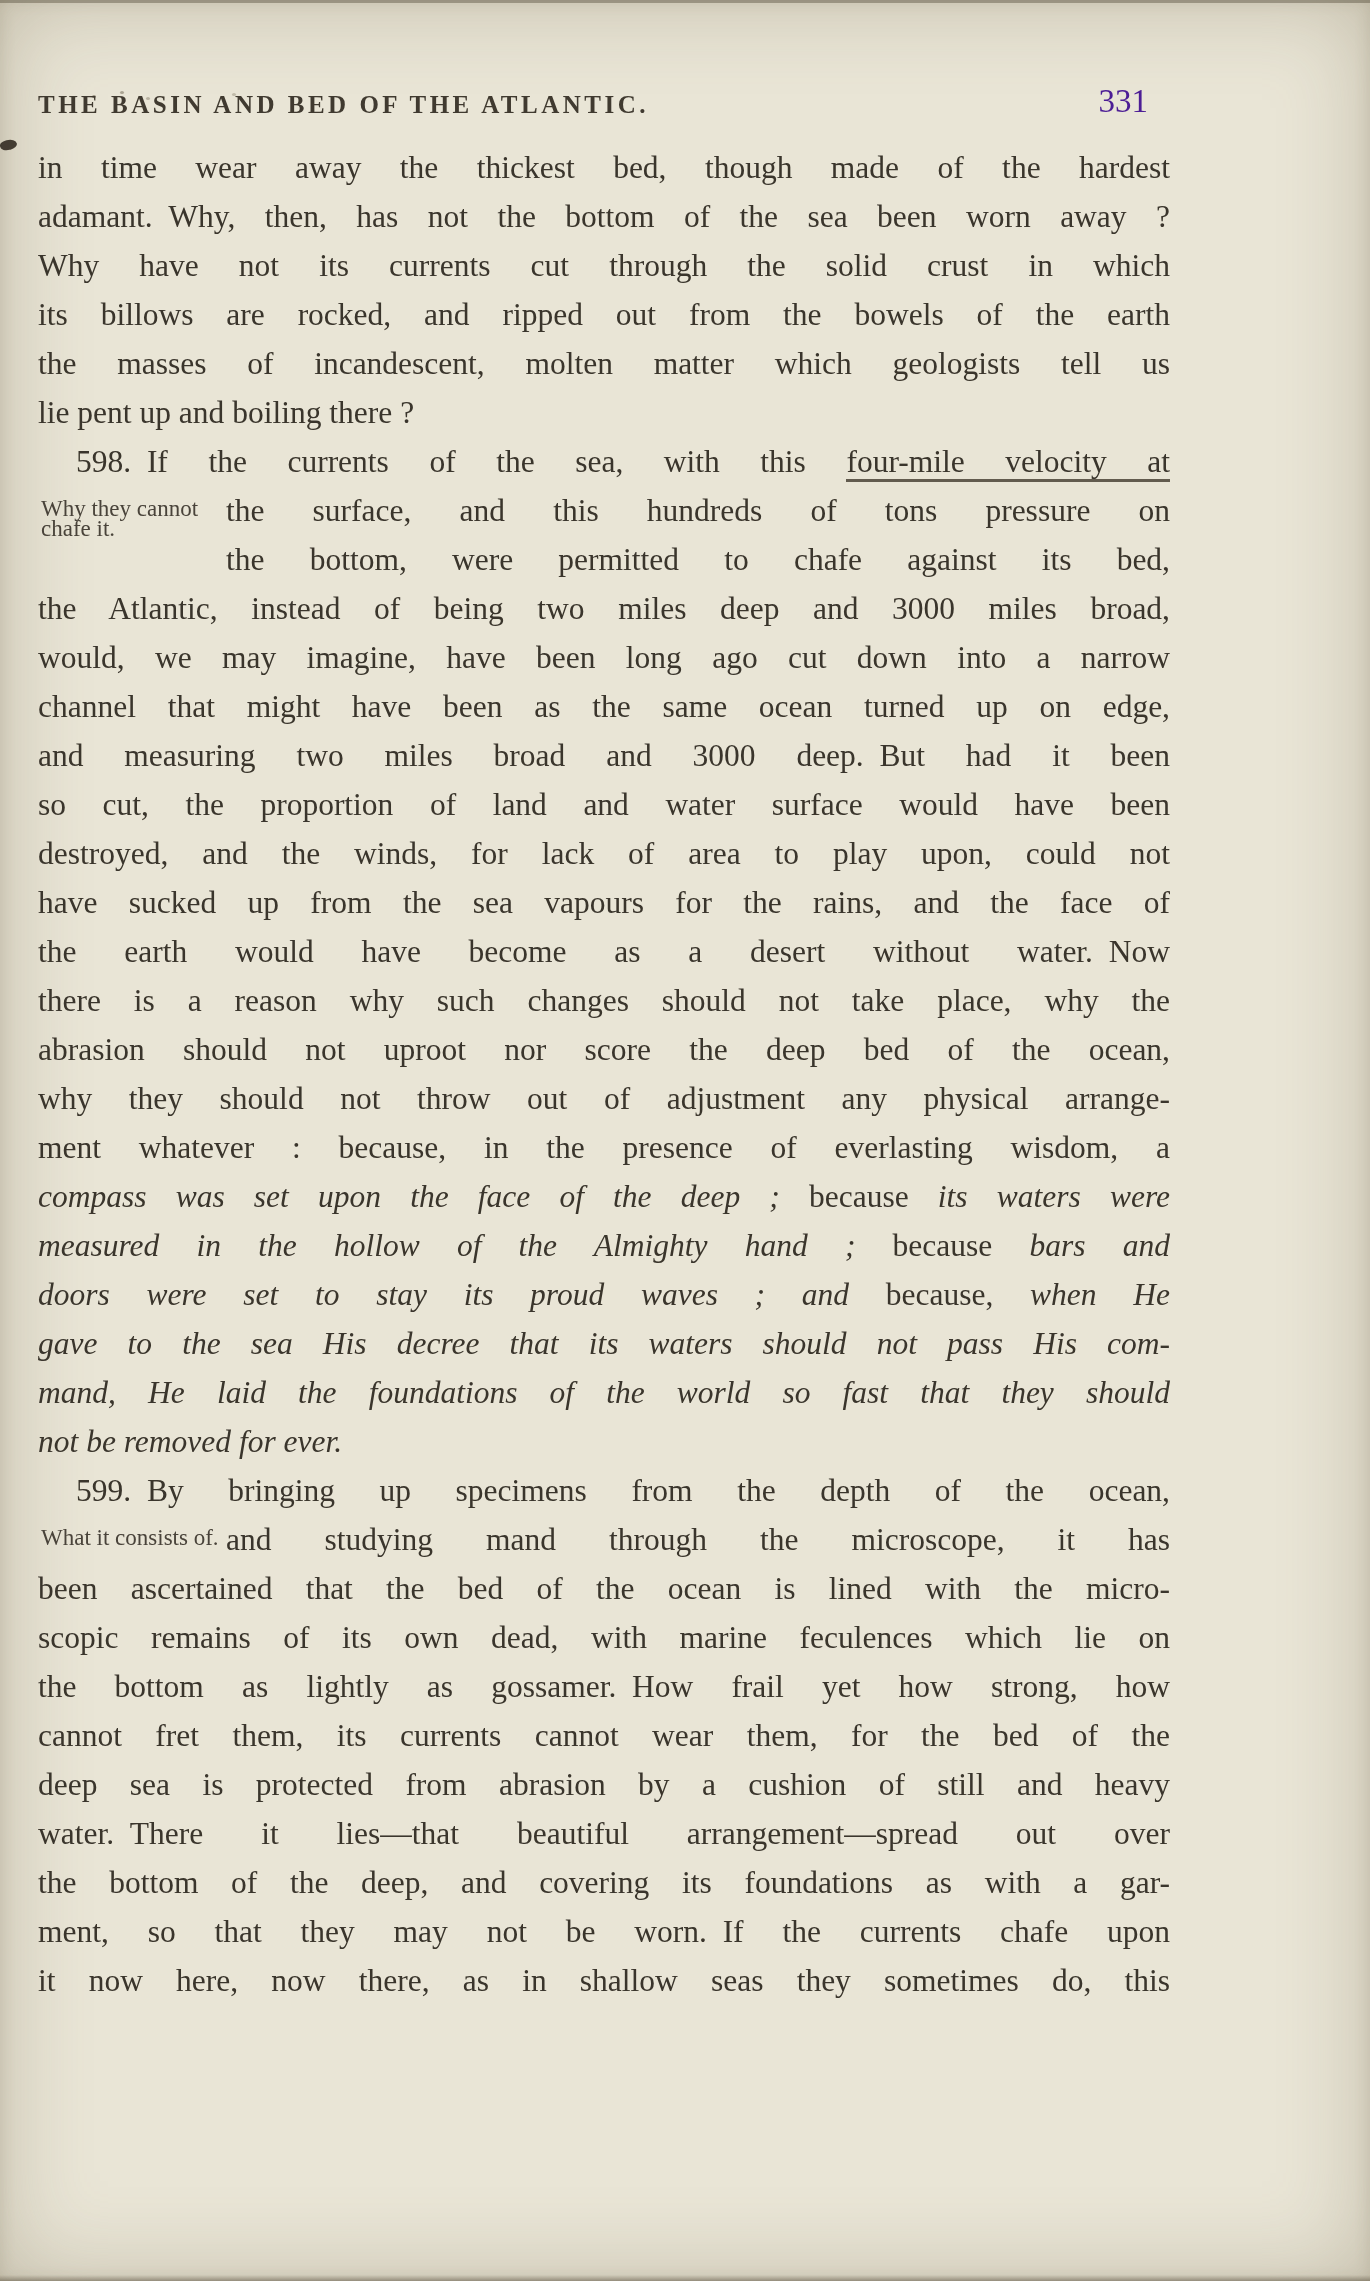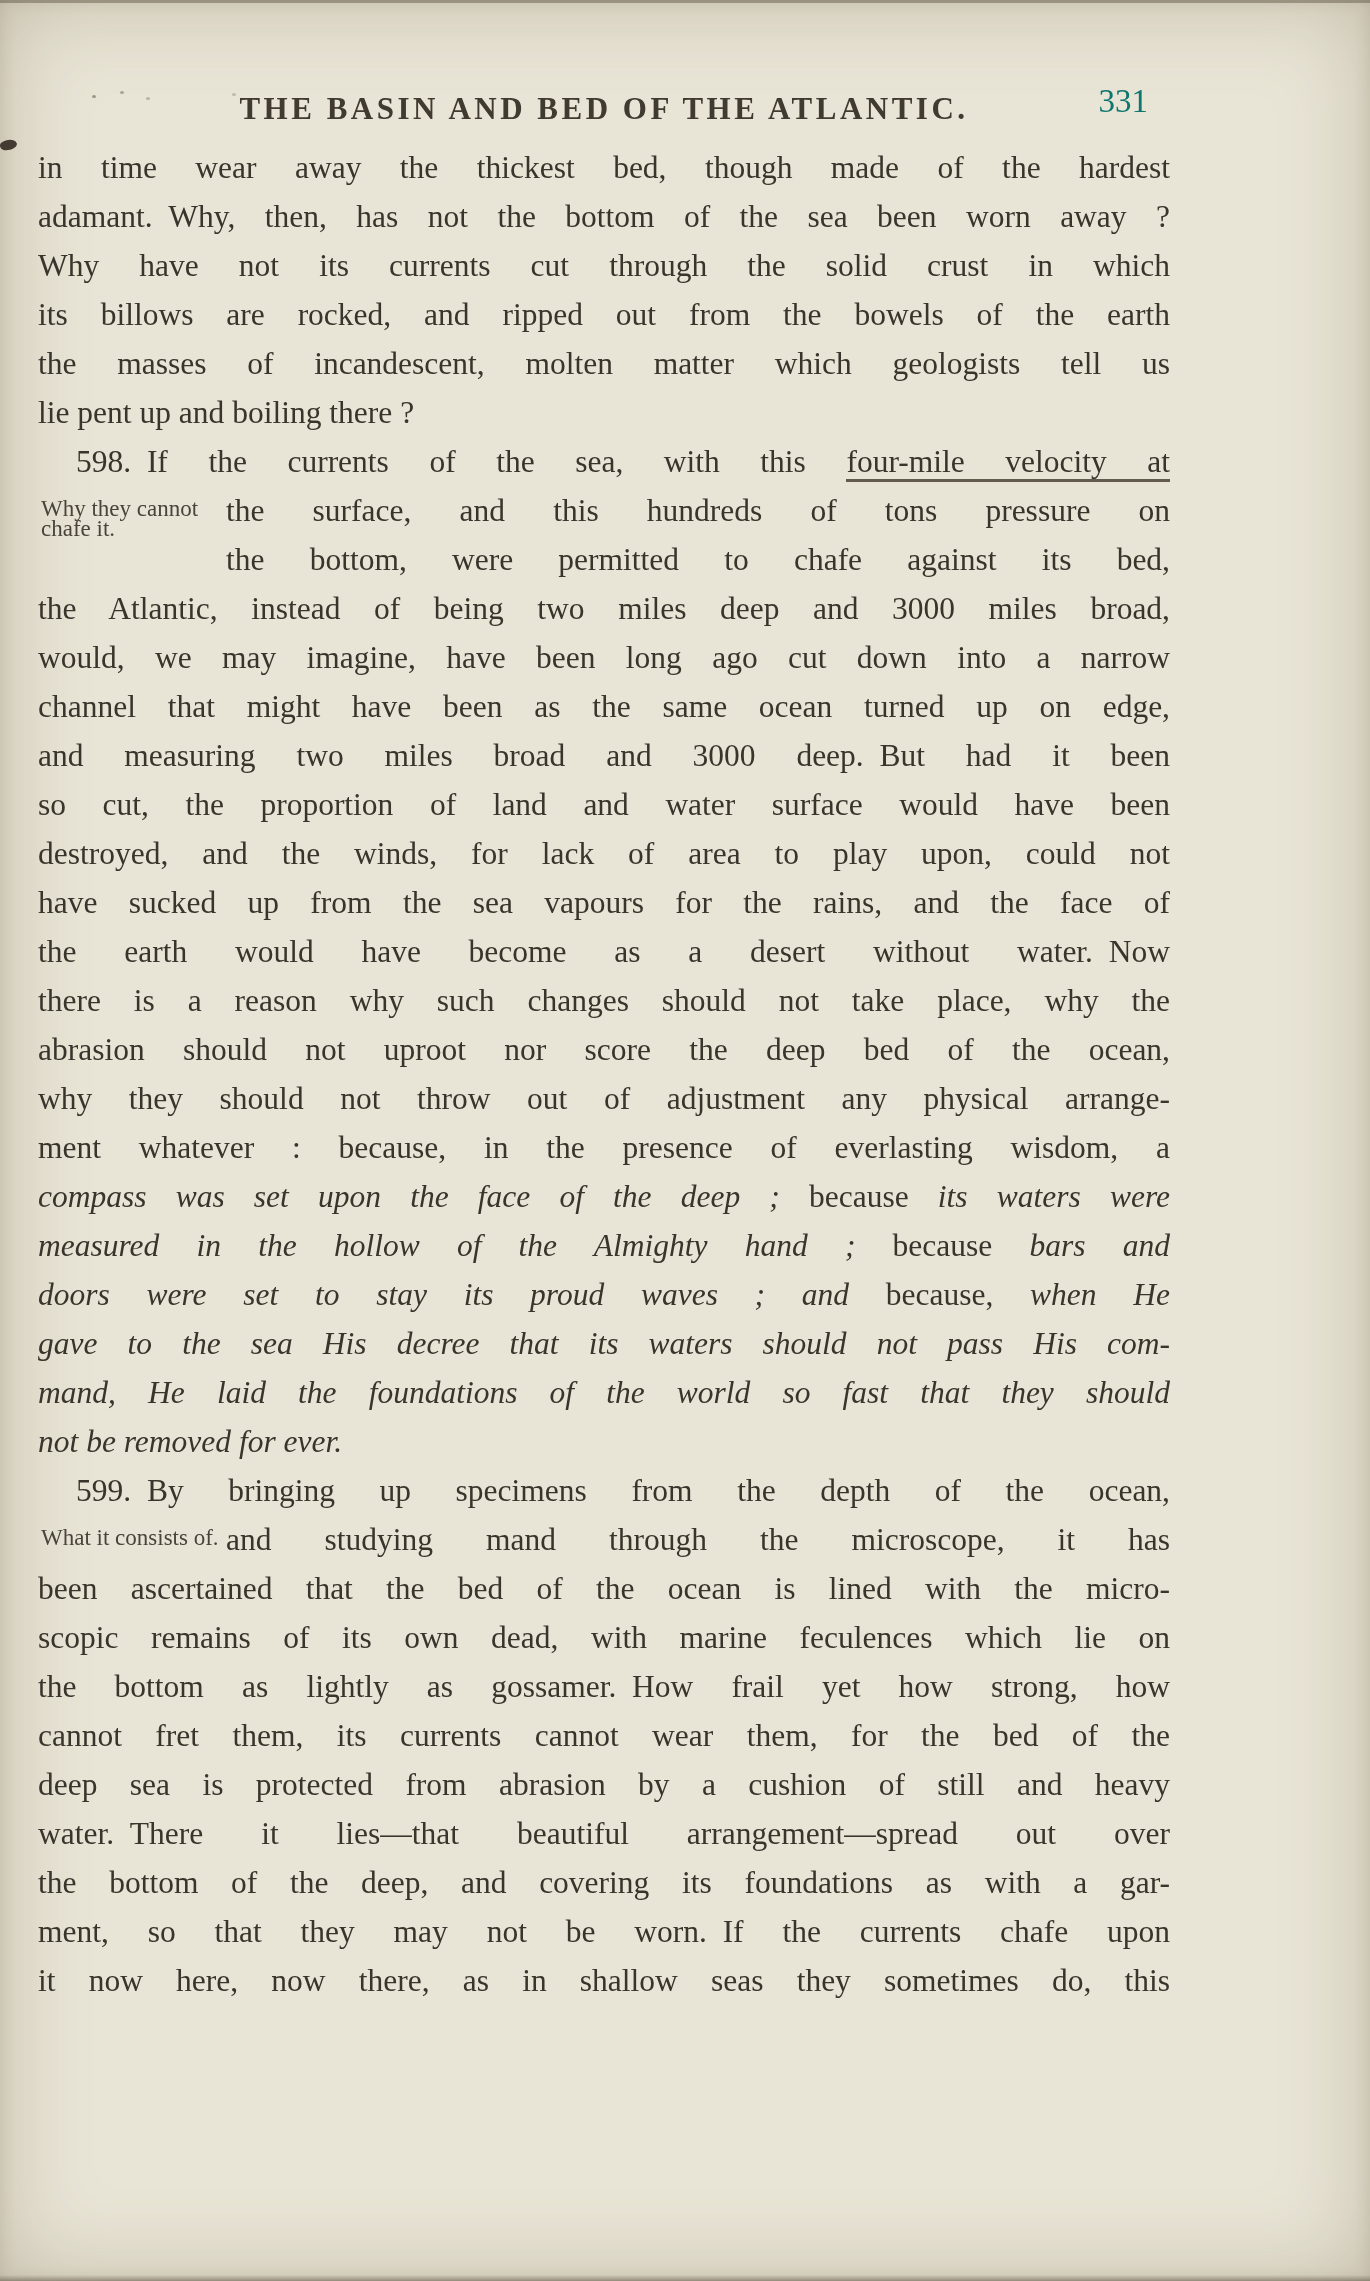--- a/index.html
+++ b/index.html
@@ -11,23 +11,23 @@
     font-family:"Liberation Serif","DejaVu Serif",serif;
     color:#3a352c;
   }
   .vignette { position:absolute; inset:0; pointer-events:none;
     box-shadow: inset 0 0 90px rgba(112,99,74,.33), inset 0 0 16px rgba(112,99,74,.18); }
   .edge-top { position:absolute; top:0; left:0; right:0; height:3px; background:rgba(72,62,44,.38); }
   .edge-bottom { position:absolute; bottom:0; left:0; right:0; height:6px;
     background:linear-gradient(to top, rgba(72,62,44,.42), rgba(72,62,44,0)); }
 
   .header { position:absolute; top:82px; left:38px; width:1132px; height:52px; }
-  .header-title { text-align:center; font-size:31px; font-weight:bold; letter-spacing:3.5px;
+  .header-title { font-size:25px; font-weight:bold; letter-spacing:3.5px;
     color:#403a30; padding-top:9px; }
-  .page-number { position:absolute; right:22px; top:1px; font-size:33px; color:#0f766e; }
+  .page-number { position:absolute; right:22px; top:1px; font-size:33px; color:#4c1d95; }
 
   .text-block { position:absolute; top:143px; left:38px; width:1132px; font-size:31.5px; }
   .line { line-height:49px; text-align:justify; text-align-last:justify; }
   .line.no-just { text-align-last:left; }
   .line.indent { text-indent:38px; }
   .it { font-style:italic; }
   .ul { border-bottom:3px solid rgba(60,52,40,.78); padding-bottom:0; }
 
   .sidenote { float:left; width:188px; }
   .sidenote-text { display:block; padding:13px 0 0 3px; font-size:23px; line-height:20px;

